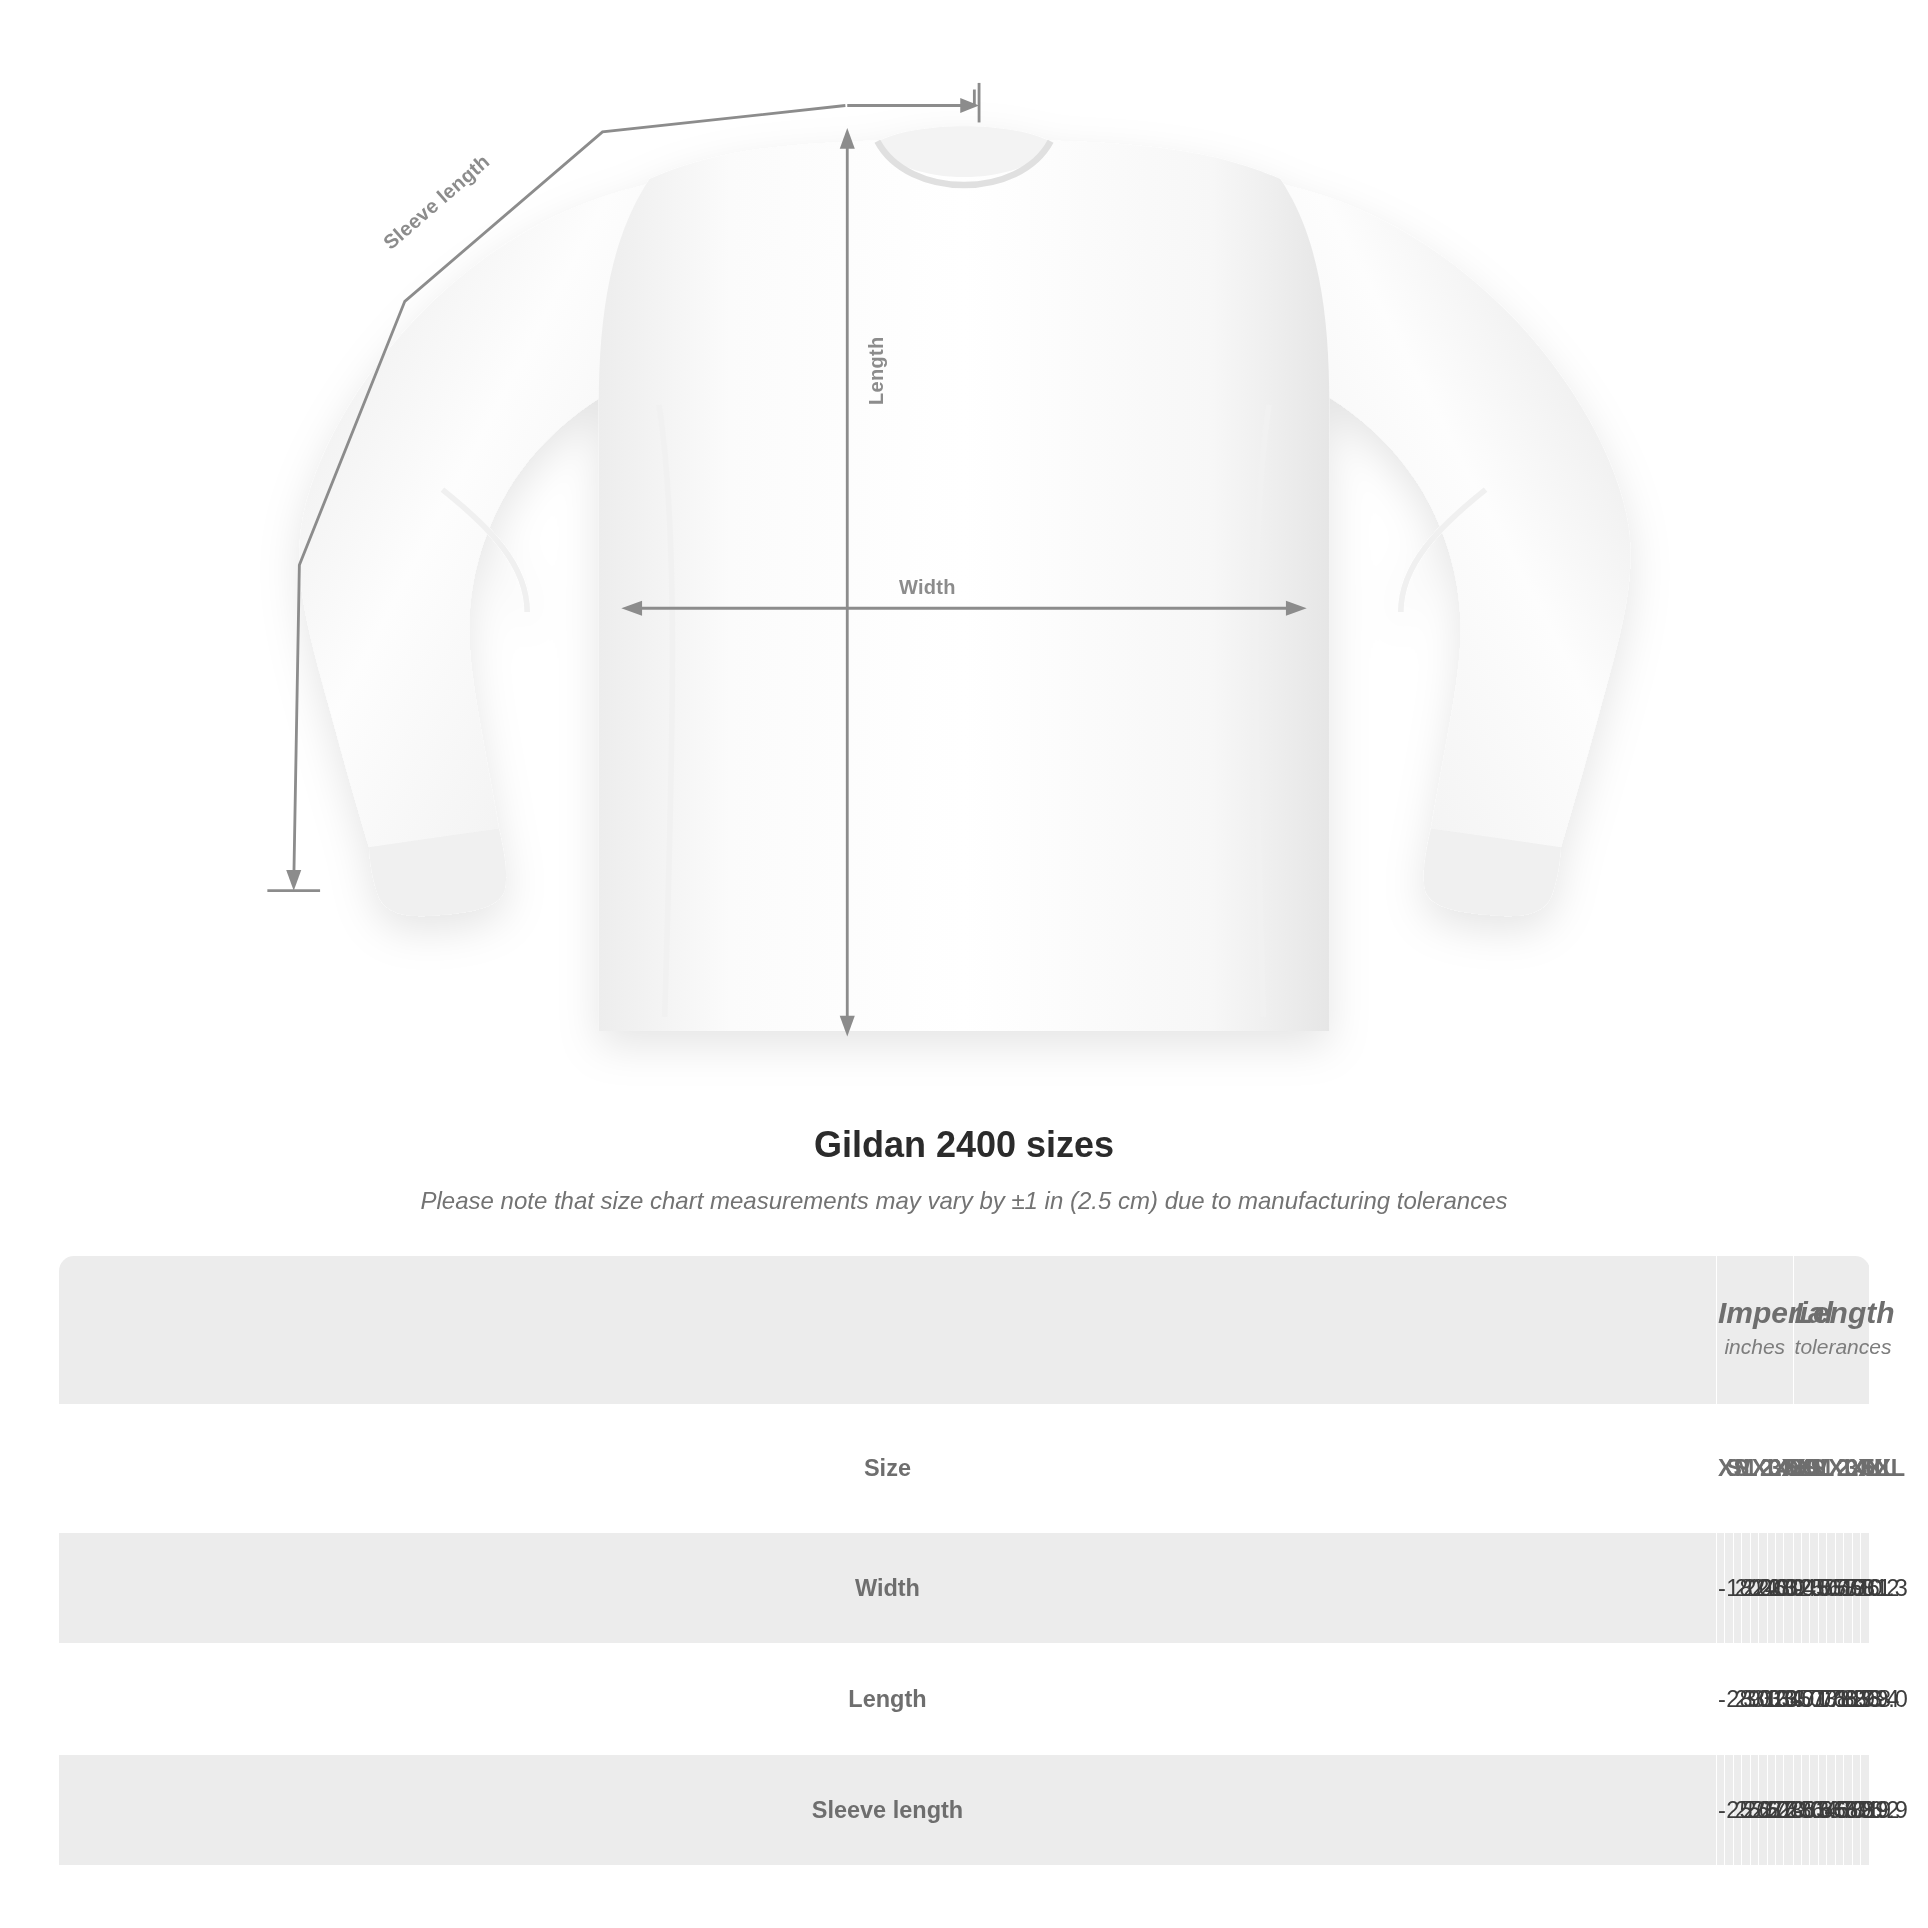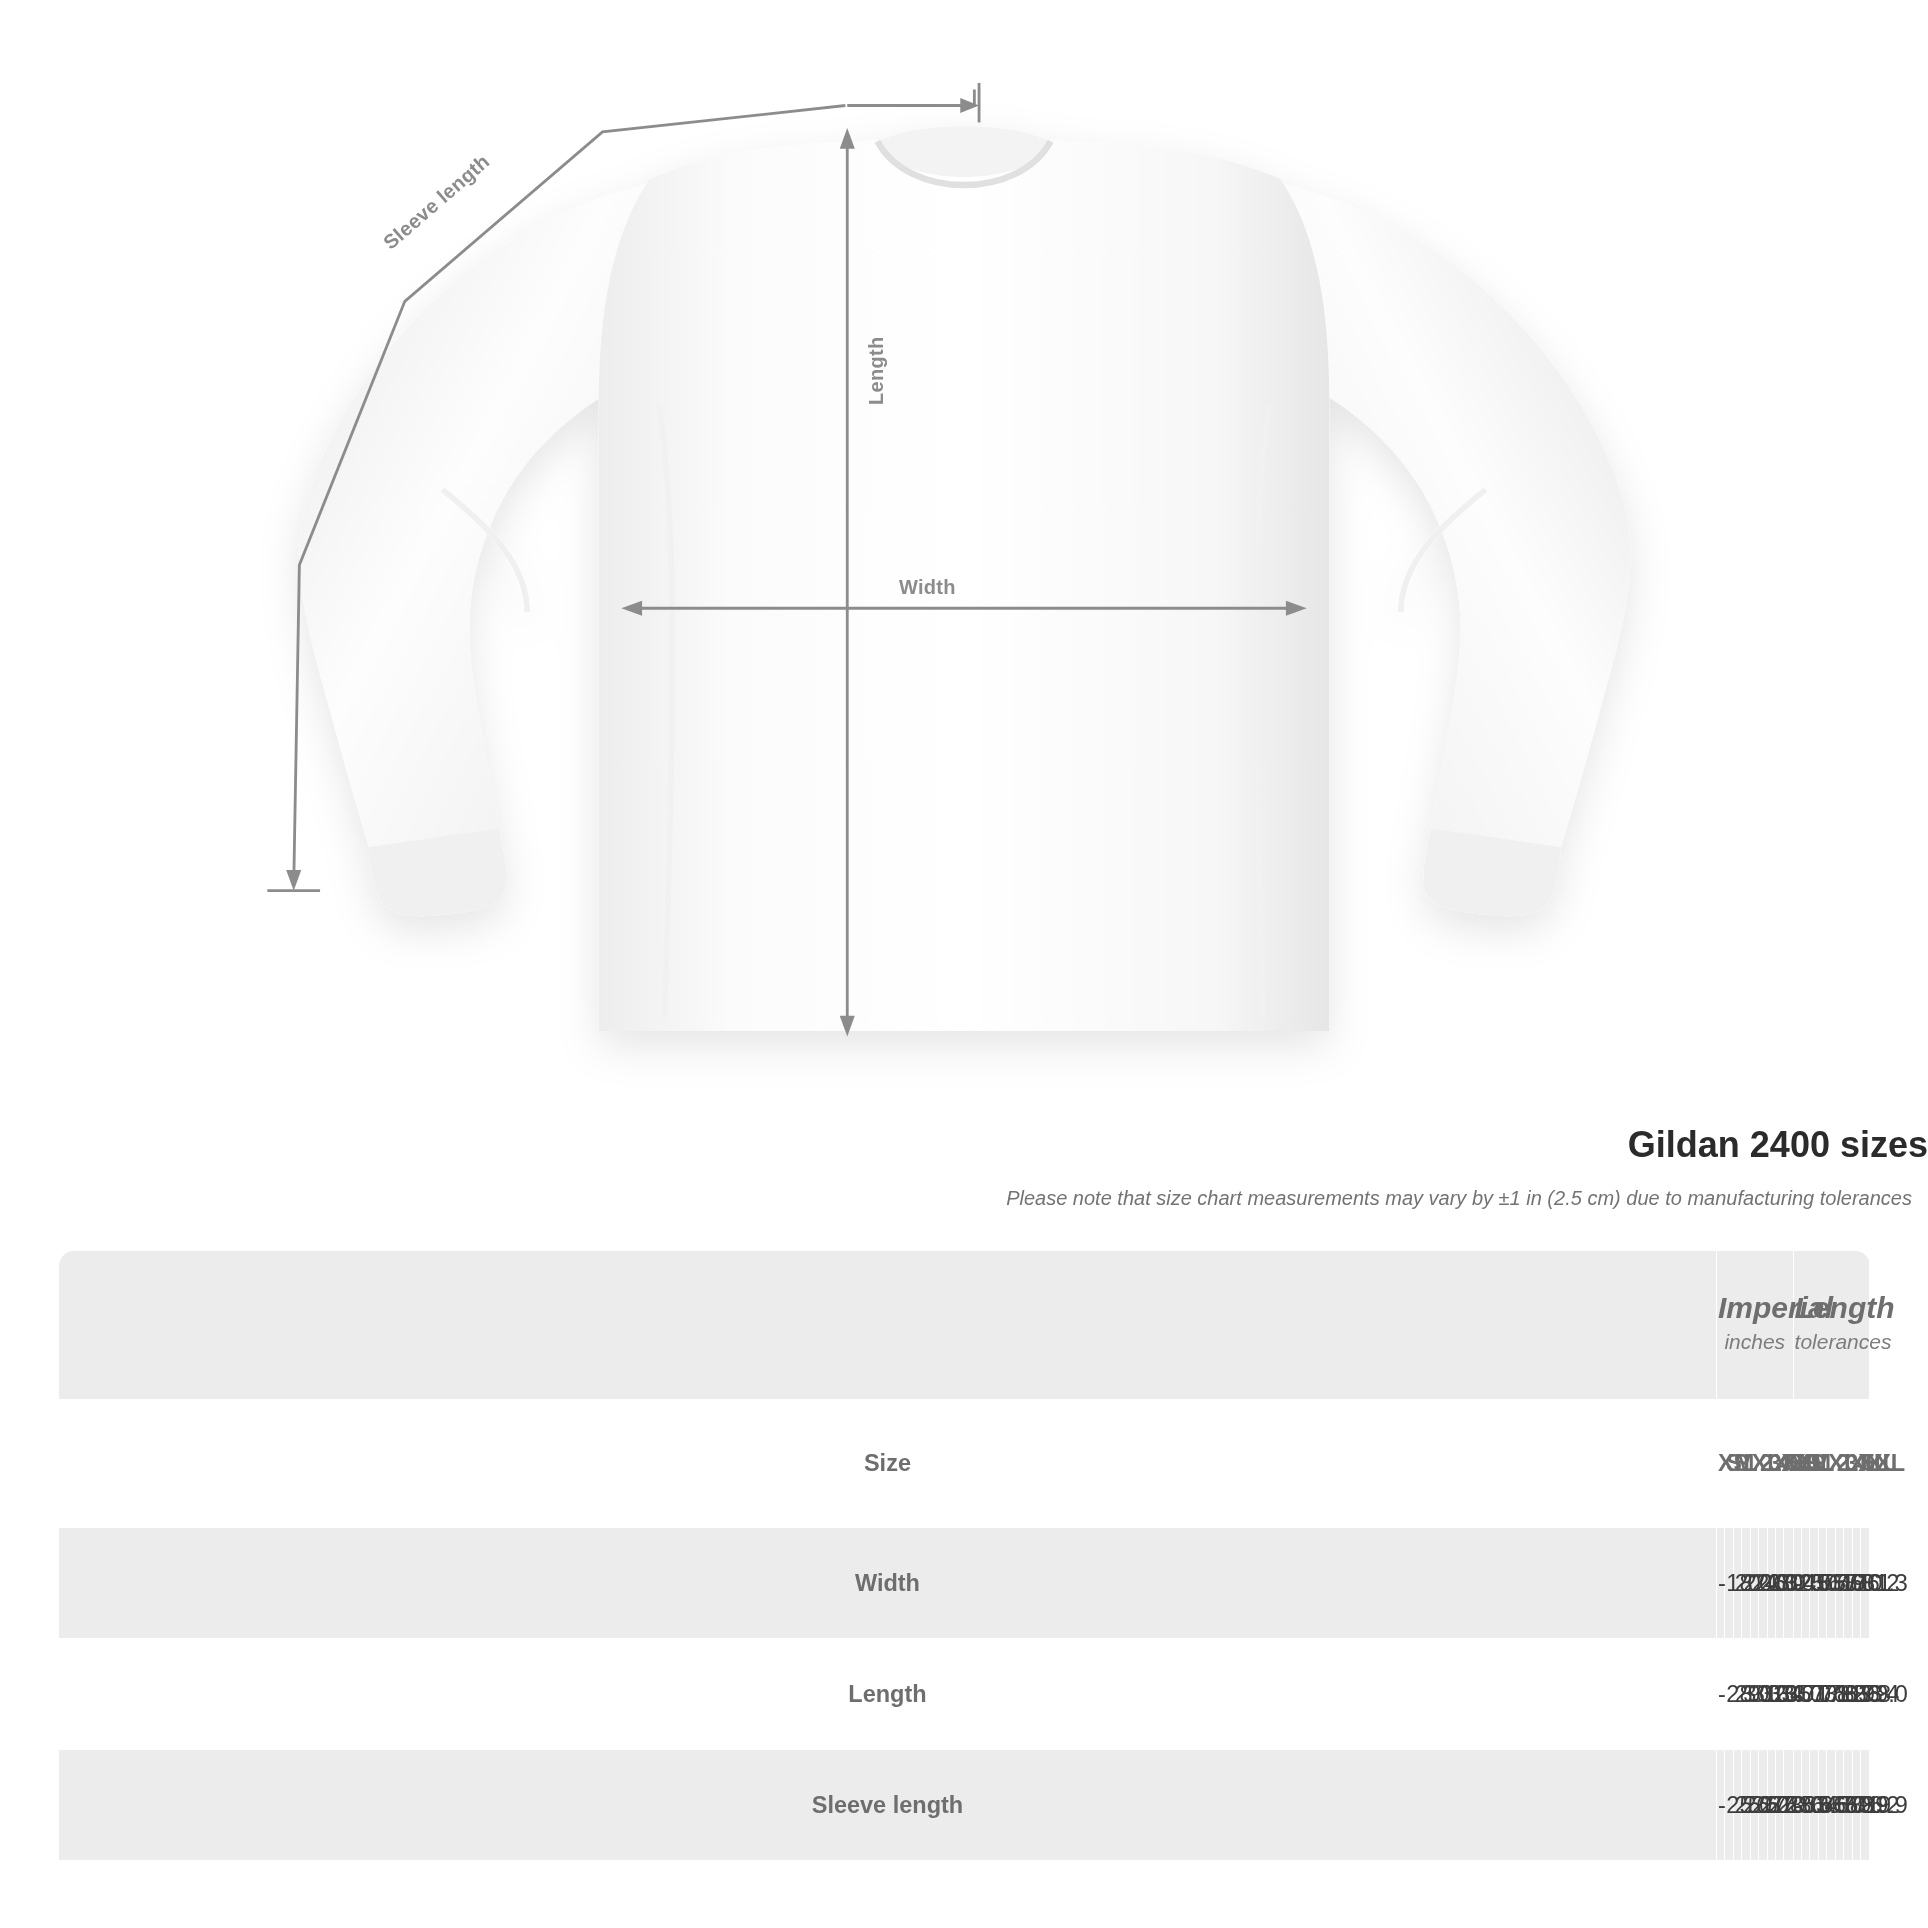--- a/index.html
+++ b/index.html
@@ -40,31 +40,31 @@
     left: 865px; top: 405px;
     transform: rotate(-90deg);
     transform-origin: left top;
   }
   #label-width {
     left: 899px; top: 576px;
   }
 
   
   #titleblock {
-    text-align: right;
+    text-align: center;
     margin-top: 13px;
   }
   #chart-title {
     font-size: 36px;
     font-weight: bold;
     color: #2b2b2b;
     margin: 0 0 21px 0;
   }
   #chart-note {
-    font-size: 20px;
+    font-size: 24px;
     font-style: italic;
     color: #737373;
     margin: 16px;
   }
 
   
   #table-wrap {
     margin: 40px 58px 0 58px;
   }
   table.size-table {

